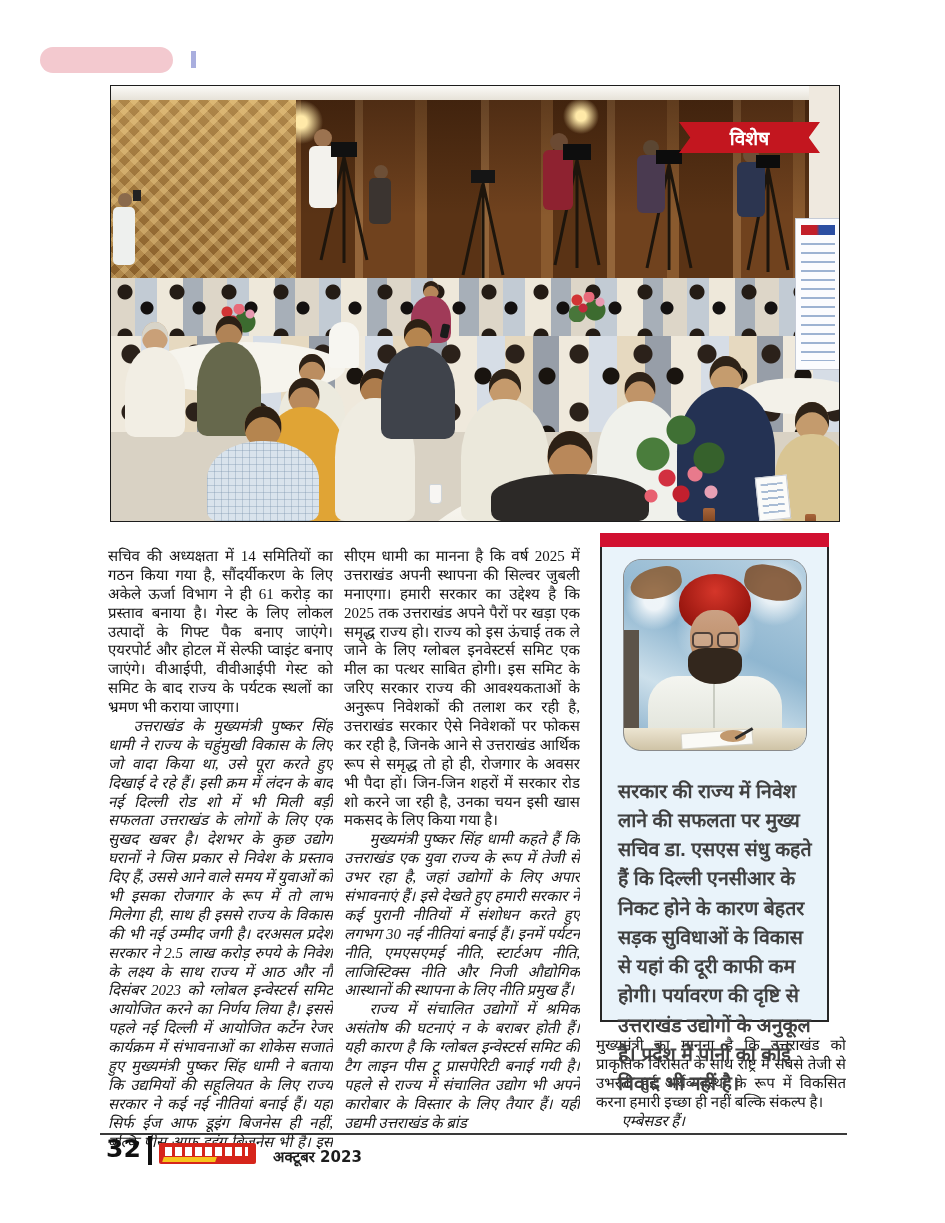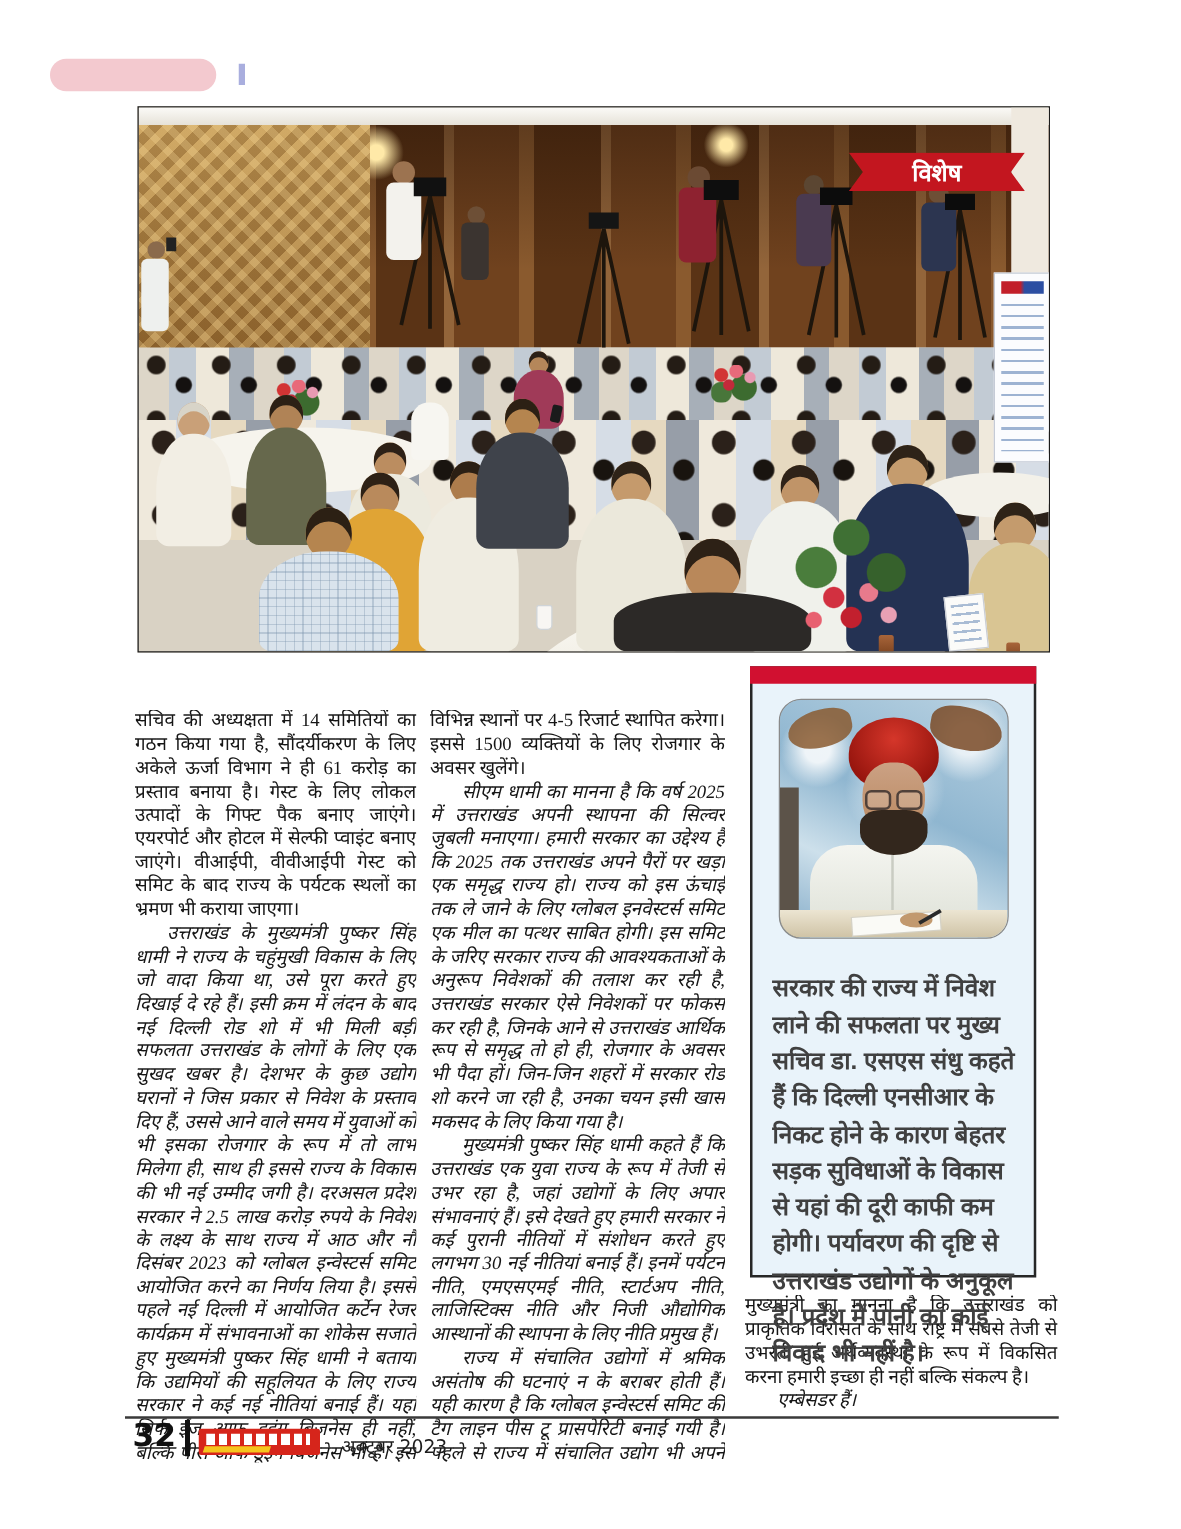--- a/index.html
+++ b/index.html
@@ -87,21 +87,21 @@
   .person.gray .head{box-shadow:inset 0 7px 0 #d8d4c8;}
   .person .torso{position:absolute;left:0;right:0;top:calc(var(--hd)*0.95);bottom:0;
       border-radius:48% 48% 10px 10px;background:var(--shirt);}
   .person.check .torso{background:
       repeating-linear-gradient(0deg,rgba(120,145,170,.35) 0 1px,rgba(0,0,0,0) 1px 7px),
       repeating-linear-gradient(90deg,rgba(120,145,170,.35) 0 1px,rgba(0,0,0,0) 1px 7px),#d9e3ec;}
   .phone{left:330px;top:238px;width:8px;height:14px;background:#1b1b1b;border-radius:2px;
       transform:rotate(12deg);z-index:3;}
 
   
-  .col{position:absolute;top:568px;font-size:15px;line-height:1.26;text-align:justify;color:#151515;overflow:hidden;}
+  .col{position:absolute;top:547px;font-size:15px;line-height:1.26;text-align:justify;color:#151515;overflow:hidden;}
   .col p{margin:0;}
   .col p + p{text-indent:1.7em;font-style:italic;}
   .col1{left:108px;width:225px;height:602px;}
   .col2{left:344px;width:236px;height:602px;}
   .col3{left:596px;top:1036px;width:250px;height:108px;}
 
   
   .sidebar{left:600px;top:533px;width:229px;height:489px;z-index:2;background:#e9f3fa;
       border:2px solid #262626;box-sizing:border-box;}
   .side-redbar{position:absolute;left:-2px;top:-2px;width:229px;height:14px;background:#d11030;}
@@ -141,21 +141,21 @@
   
   .footer-rule{left:100px;top:1133px;width:747px;height:2px;background:#3a3a3a;}
   .page-num{left:106px;top:1134px;font-size:25px;font-weight:bold;color:#101010;
       font-family:"DejaVu Sans",sans-serif;}
   .footer-sep{left:148px;top:1136px;width:4px;height:29px;background:#101010;}
   .logo{left:159px;top:1143px;width:97px;height:21px;background:#d6251b;border-radius:2px;}
   .logo::before{content:"";position:absolute;left:6px;right:8px;top:4px;height:9px;
       background:repeating-linear-gradient(90deg,#ffffff 0 7px,rgba(255,255,255,0) 7px 10px);}
   .logo::after{content:"";position:absolute;left:4px;bottom:2px;width:55%;height:5px;background:#f6c51d;
       transform:skewX(-18deg);}
-  .issue-date{left:273px;top:1146px;font-size:15px;font-weight:normal;color:#1d1d1d;
+  .issue-date{left:273px;top:1146px;font-size:15px;font-weight:bold;color:#1d1d1d;
       font-family:"DejaVu Sans",sans-serif;}
 </style>
 </head>
 <body>
 
 <div class="page">
 
   <div class="abs redact"></div>
   <div class="abs redact-tick"></div>
   <div class="abs ribbon">
@@ -268,21 +268,20 @@
 
     <div class="abs glass"></div>
     <div class="abs card-white"></div>
   </div>
 
   <div class="col col1">
     <p>सचिव की अध्यक्षता में 14 समितियों का गठन किया गया है, सौंदर्यीकरण के लिए अकेले ऊर्जा विभाग ने ही 61 करोड़ का प्रस्ताव बनाया है। गेस्ट के लिए लोकल उत्पादों के गिफ्ट पैक बनाए जाएंगे। एयरपोर्ट और होटल में सेल्फी प्वाइंट बनाए जाएंगे। वीआईपी, वीवीआईपी गेस्ट को समिट के बाद राज्य के पर्यटक स्थलों का भ्रमण भी कराया जाएगा।</p>
     <p>उत्तराखंड के मुख्यमंत्री पुष्कर सिंह धामी ने राज्य के चहुंमुखी विकास के लिए जो वादा किया था, उसे पूरा करते हुए दिखाई दे रहे हैं। इसी क्रम में लंदन के बाद नई दिल्ली रोड शो में भी मिली बड़ी सफलता उत्तराखंड के लोगों के लिए एक सुखद खबर है। देशभर के कुछ उद्योग घरानों ने जिस प्रकार से निवेश के प्रस्ताव दिए हैं, उससे आने वाले समय में युवाओं को भी इसका रोजगार के रूप में तो लाभ मिलेगा ही, साथ ही इससे राज्य के विकास की भी नई उम्मीद जगी है। दरअसल प्रदेश सरकार ने 2.5 लाख करोड़ रुपये के निवेश के लक्ष्य के साथ राज्य में आठ और नौ दिसंबर 2023 को ग्लोबल इन्वेस्टर्स समिट आयोजित करने का निर्णय लिया है। इससे पहले नई दिल्ली में आयोजित कर्टेन रेजर कार्यक्रम में संभावनाओं का शोकेस सजाते हुए मुख्यमंत्री पुष्कर सिंह धामी ने बताया कि उद्यमियों की सहूलियत के लिए राज्य सरकार ने कई नई नीतियां बनाई हैं। यहां सिर्फ ईज आफ डूइंग बिजनेस ही नहीं, बल्कि पीस आफ डूइंग बिजनेस भी है। इस मौके पर प्रदेश सरकार को 7600 करोड़ रुपये के निवेश प्रस्ताव मिले। महिंद्रा होलीडेज एंड रिजार्ट इंडिया लिमिटेड अगले तीन महीने में एक हजार करोड़ के निवेश के साथ राज्य में</p>
   </div>
   <div class="col col2">
-    <p>विभिन्न स्थानों पर 4-5 रिजार्ट स्थापित करेगा। इससे 1500 व्यक्तियों के लिए रोजगार के अवसर खुलेंगे।</p>
     <p>सीएम धामी का मानना है कि वर्ष 2025 में उत्तराखंड अपनी स्थापना की सिल्वर जुबली मनाएगा। हमारी सरकार का उद्देश्य है कि 2025 तक उत्तराखंड अपने पैरों पर खड़ा एक समृद्ध राज्य हो। राज्य को इस ऊंचाई तक ले जाने के लिए ग्लोबल इनवेस्टर्स समिट एक मील का पत्थर साबित होगी। इस समिट के जरिए सरकार राज्य की आवश्यकताओं के अनुरूप निवेशकों की तलाश कर रही है, उत्तराखंड सरकार ऐसे निवेशकों पर फोकस कर रही है, जिनके आने से उत्तराखंड आर्थिक रूप से समृद्ध तो हो ही, रोजगार के अवसर भी पैदा हों। जिन-जिन शहरों में सरकार रोड शो करने जा रही है, उनका चयन इसी खास मकसद के लिए किया गया है।</p>
     <p>मुख्यमंत्री पुष्कर सिंह धामी कहते हैं कि उत्तराखंड एक युवा राज्य के रूप में तेजी से उभर रहा है, जहां उद्योगों के लिए अपार संभावनाएं हैं। इसे देखते हुए हमारी सरकार ने कई पुरानी नीतियों में संशोधन करते हुए लगभग 30 नई नीतियां बनाई हैं। इनमें पर्यटन नीति, एमएसएमई नीति, स्टार्टअप नीति, लाजिस्टिक्स नीति और निजी औद्योगिक आस्थानों की स्थापना के लिए नीति प्रमुख हैं।</p>
     <p>राज्य में संचालित उद्योगों में श्रमिक असंतोष की घटनाएं न के बराबर होती हैं। यही कारण है कि ग्लोबल इन्वेस्टर्स समिट की टैग लाइन पीस टू प्रासपेरिटी बनाई गयी है। पहले से राज्य में संचालित उद्योग भी अपने कारोबार के विस्तार के लिए तैयार हैं। यही उद्यमी उत्तराखंड के ब्रांड</p>
   </div>
 
   <div class="abs sidebar">
     <div class="side-redbar"></div>
     <div class="portrait">
       <div class="abs pt-bg"></div>
       <div class="abs pt-horse1"></div>

